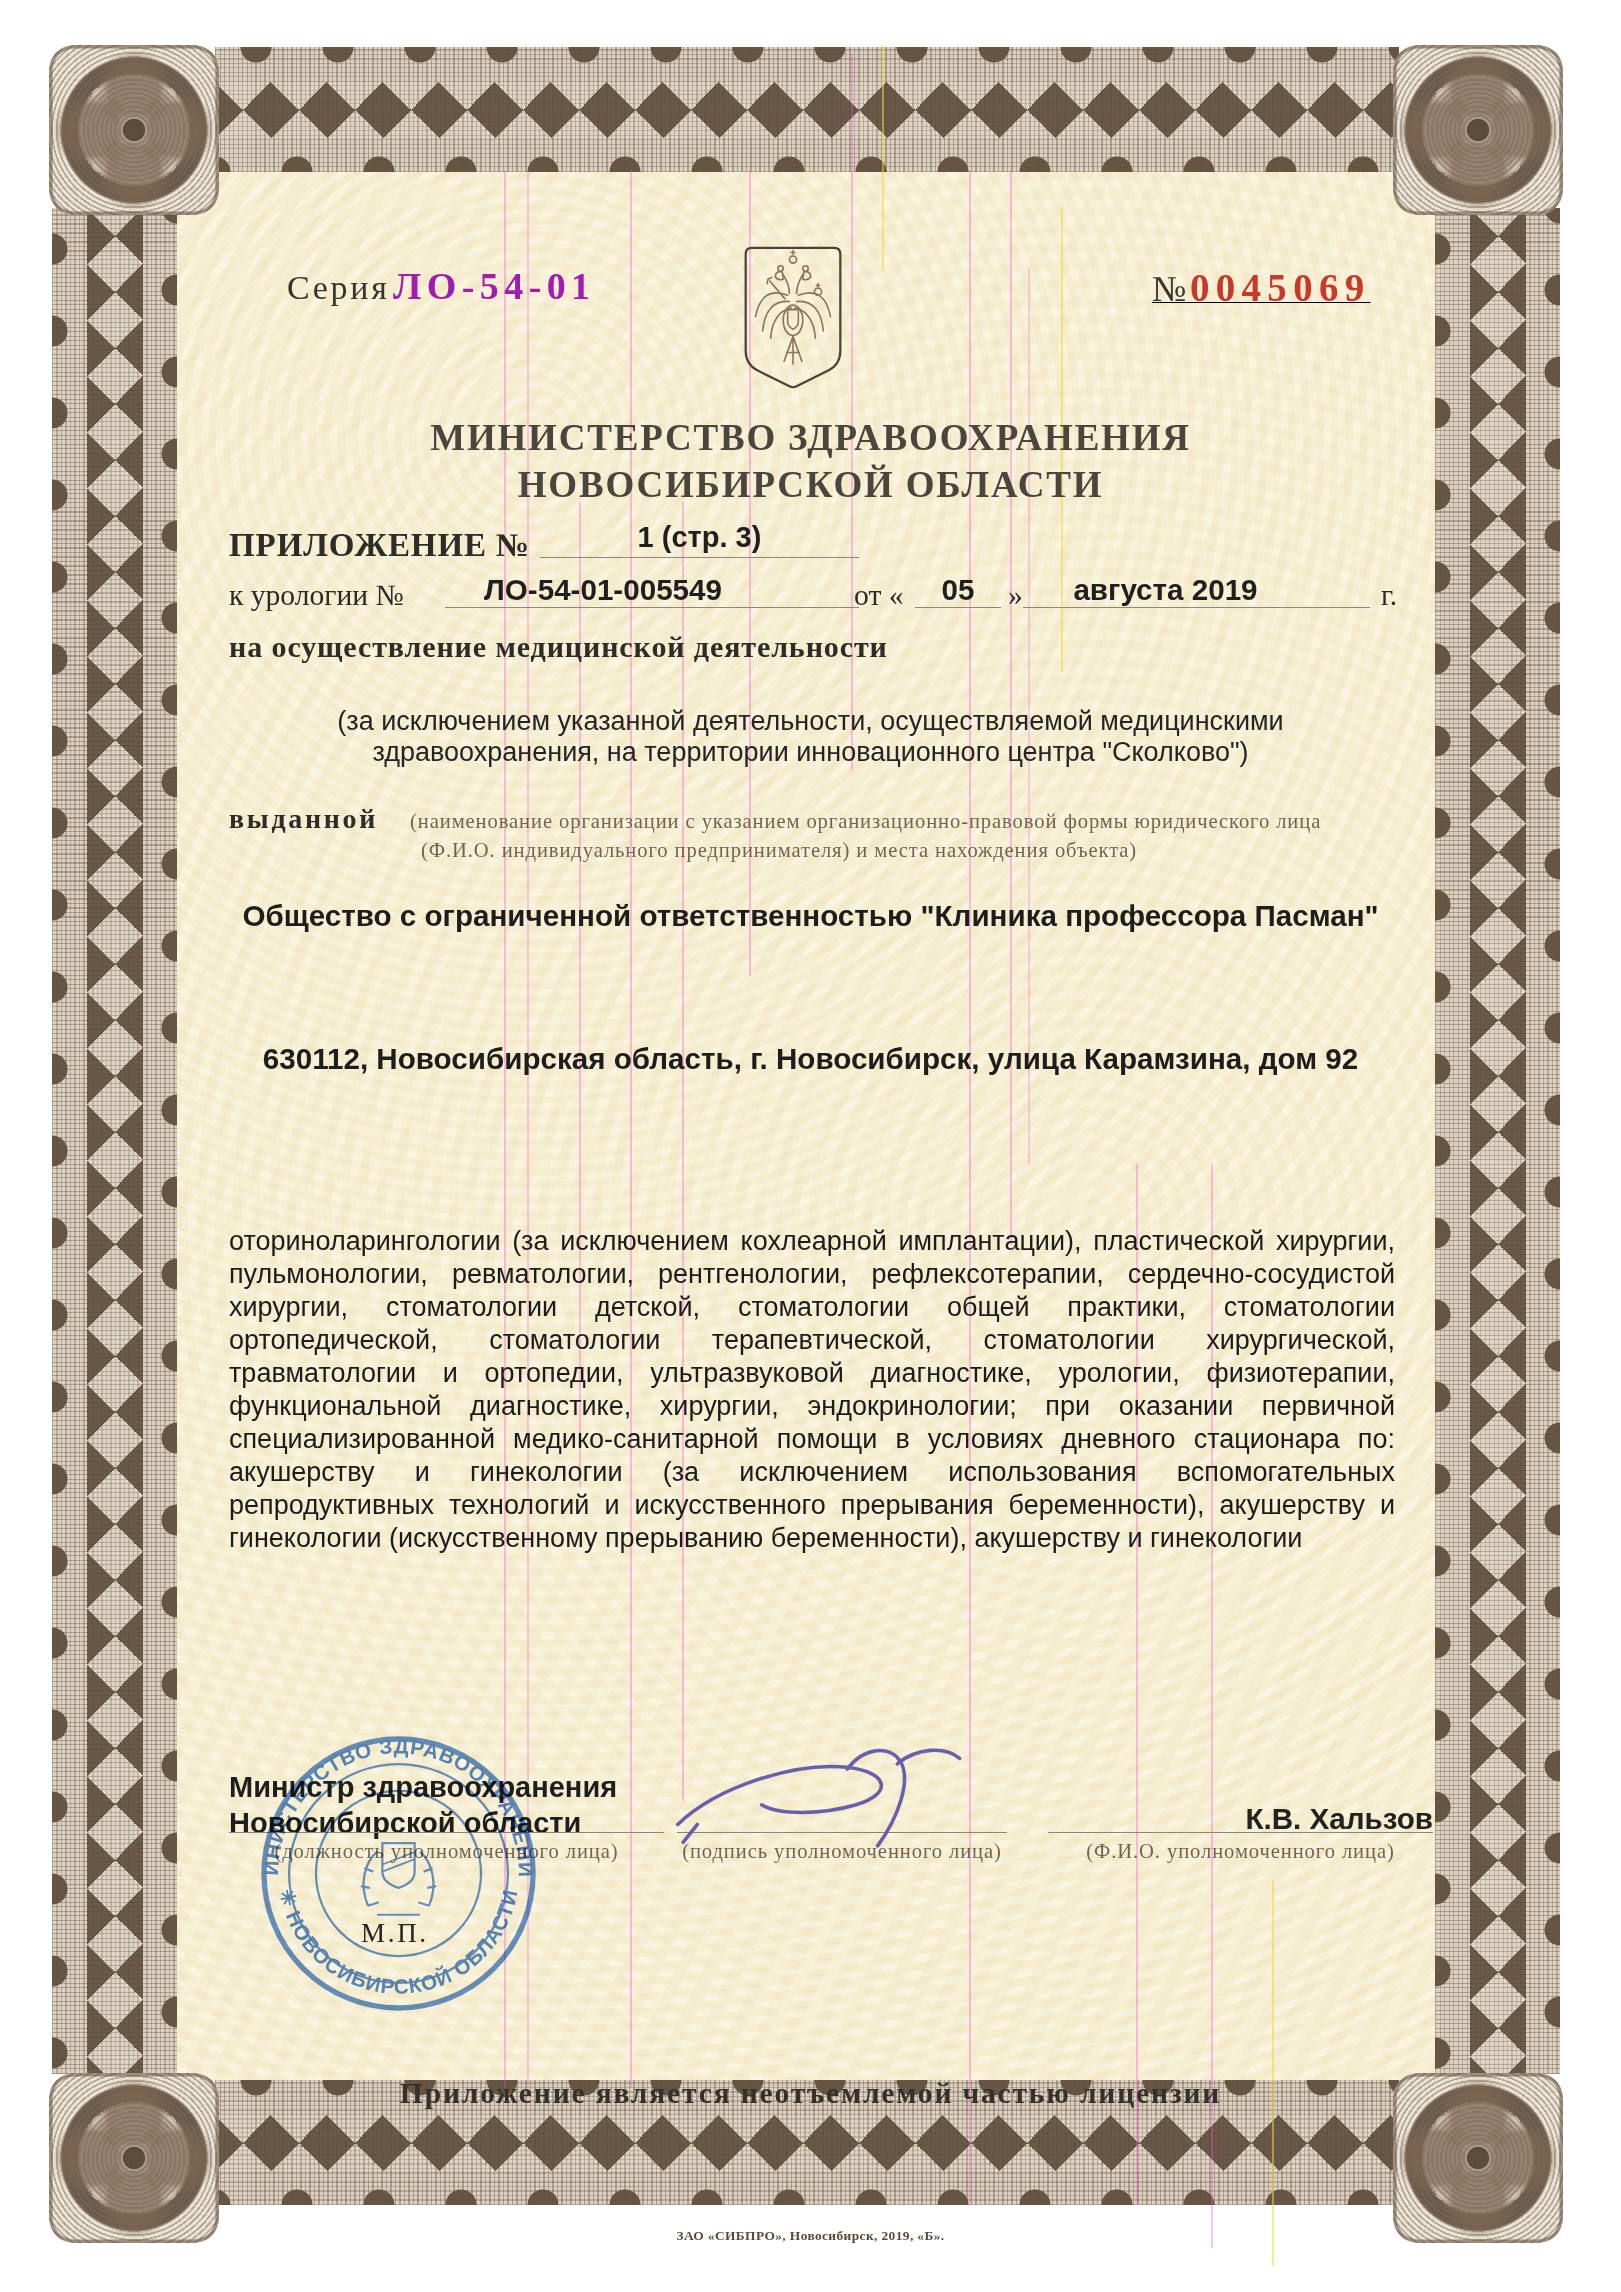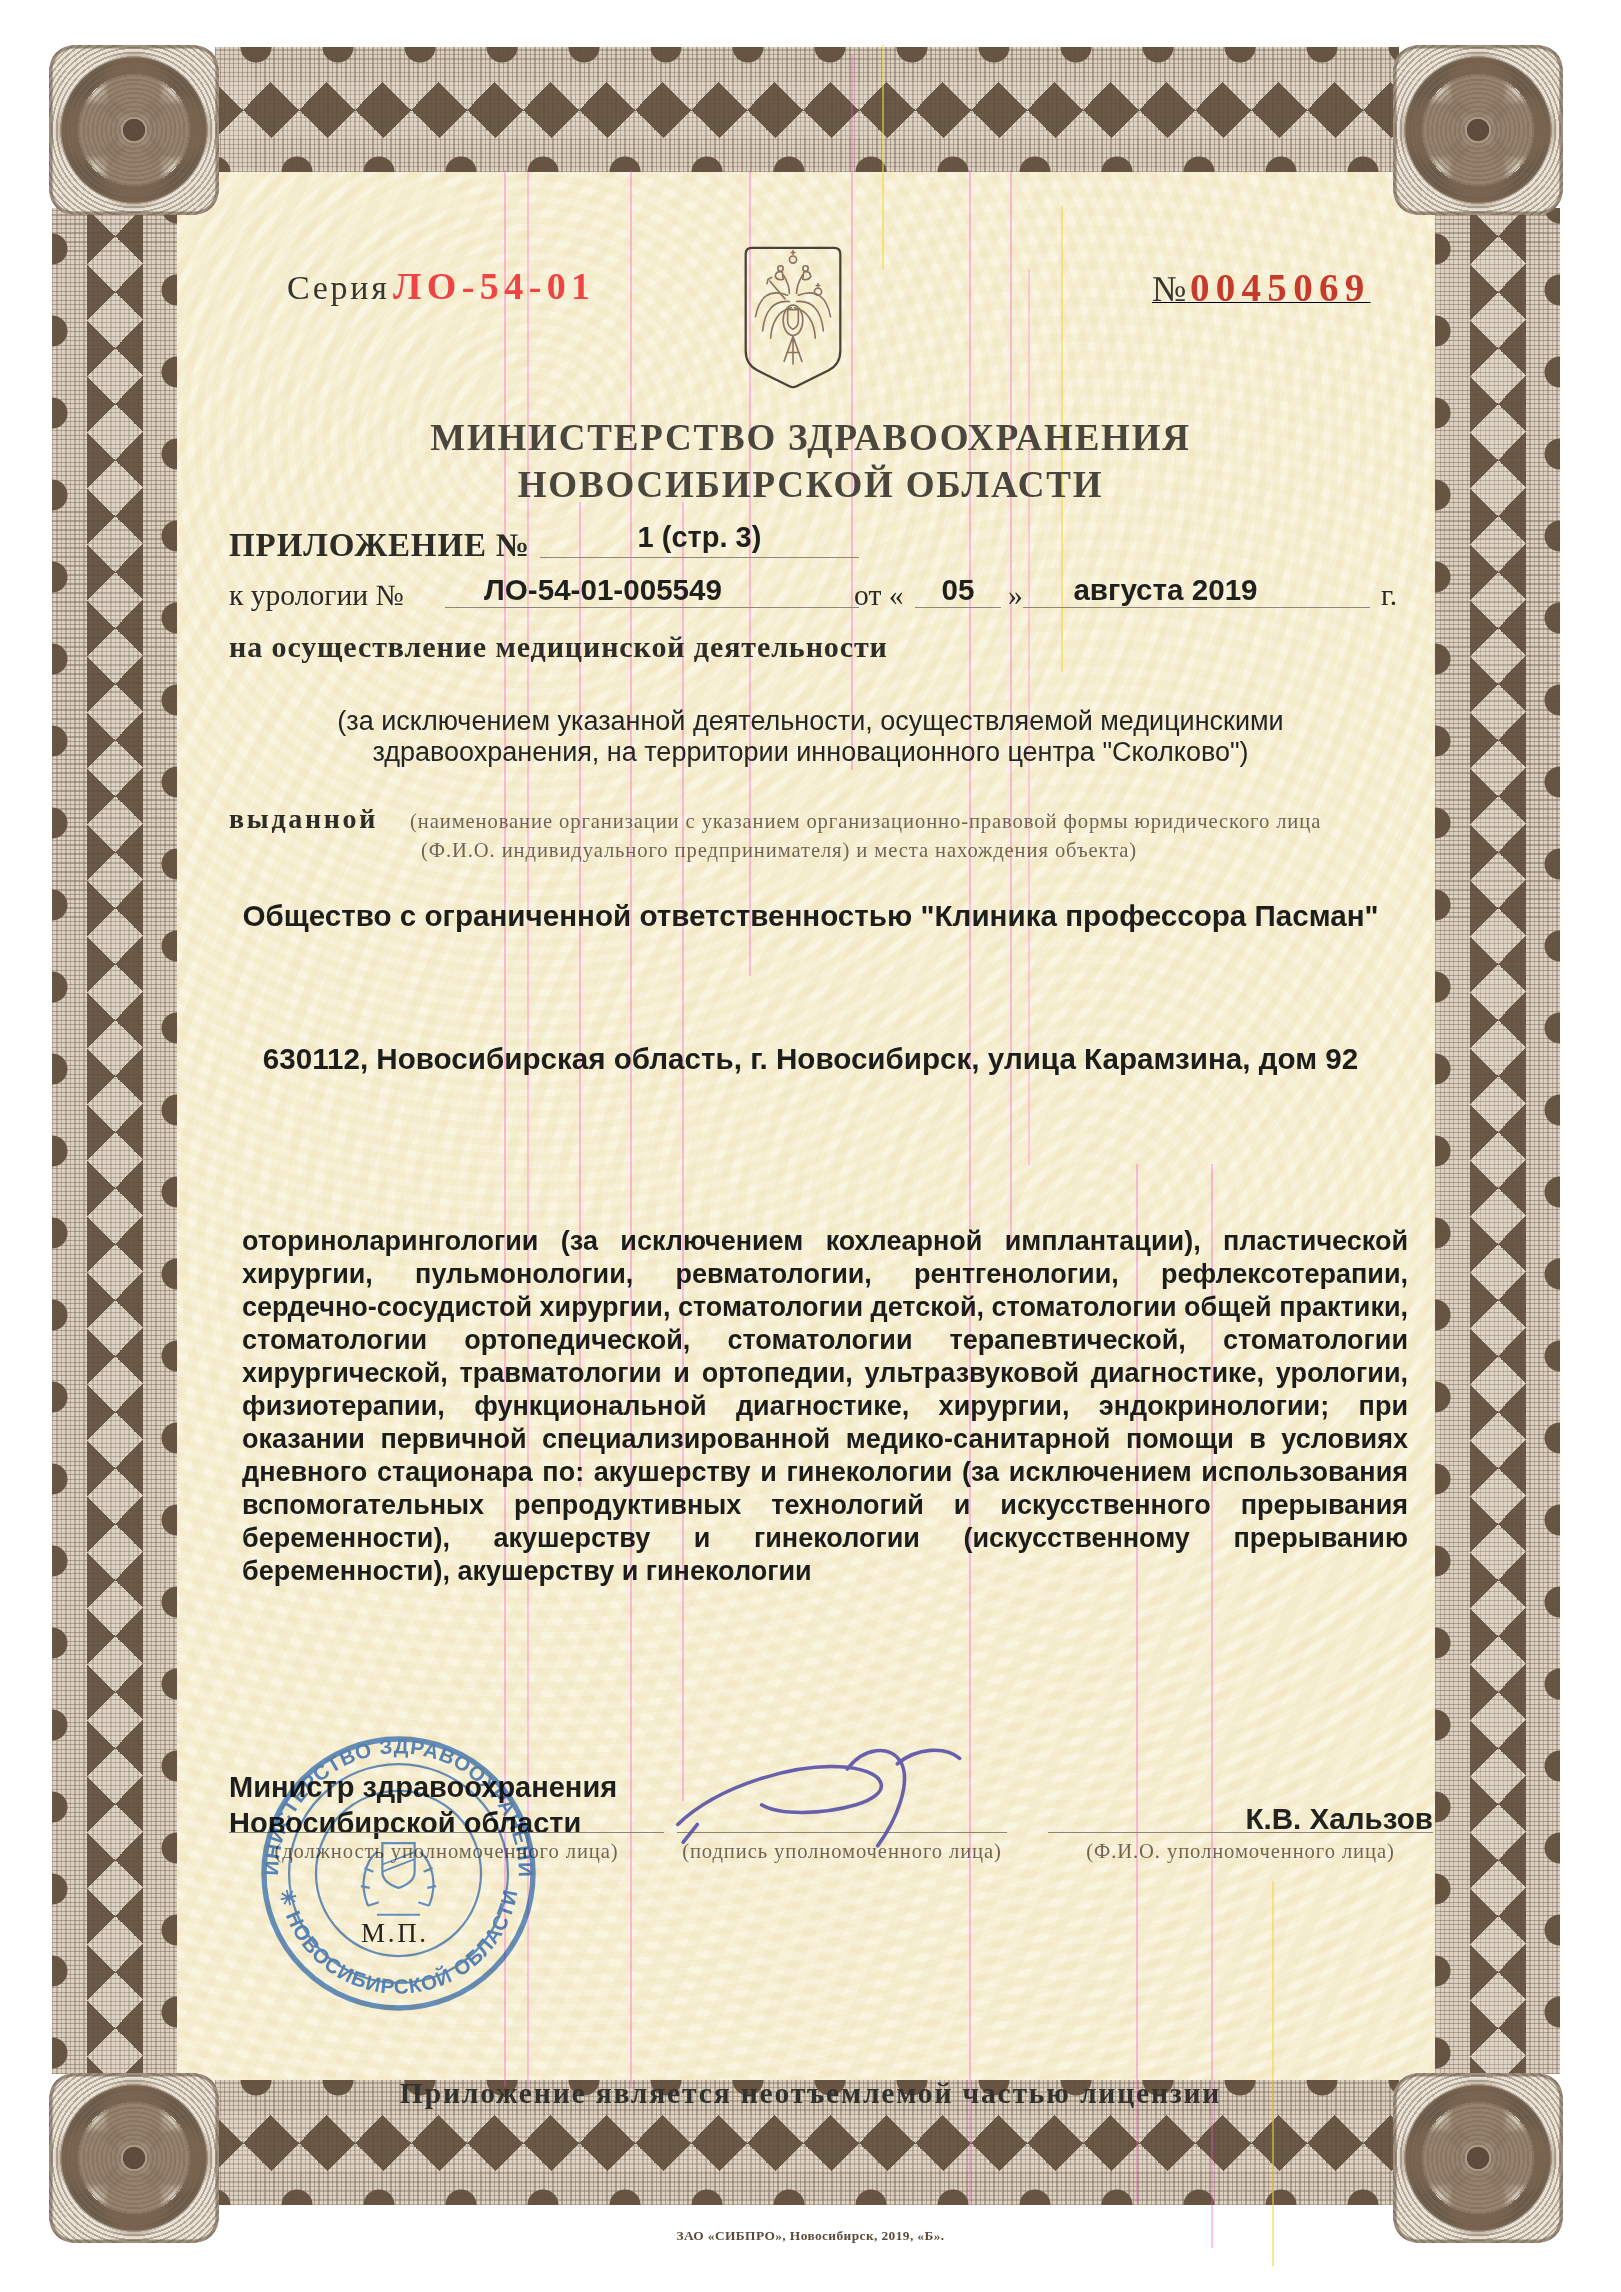--- a/index.html
+++ b/index.html
@@ -56,41 +56,41 @@
   .fiber{position:absolute;width:1.8px;z-index:3;}
   .fiber.m{background:rgba(255,70,215,.33);}
   .fiber.y{background:rgba(238,215,60,.55);}
 
   
   .abs{position:absolute;z-index:4;}
   .ctr{left:175px;right:175px;text-align:center;}
   .serif{font-family:"Liberation Serif", serif;}
 
   .serial-label{font-size:34px;color:#37352f;letter-spacing:2.7px;}
-  .serial-value{font-size:38px;font-weight:700;color:#ef4444;letter-spacing:5.4px;}
+  .serial-value{font-size:38px;font-weight:700;color:#a21caf;letter-spacing:5.4px;}
   .num-label{font-size:36px;color:#37352f;}
   .num-value{font-size:39px;font-weight:700;color:#c53a2b;letter-spacing:6.3px;}
 
   .title{font-size:37px;font-weight:700;color:#4a463e;letter-spacing:1.8px;line-height:47px;}
 
   .annex-label{font-size:33px;font-weight:700;color:#2e2c27;letter-spacing:0.9px;}
   .seg{border-bottom:1.8px solid #8f887a;text-align:center;}
   .seg-val{font-family:"Liberation Sans",sans-serif;font-weight:700;font-size:29px;color:#1f1f1e;}
   .lic-serif{font-size:29.6px;color:#2c2a26;}
   .lic-sans{font-family:"Liberation Sans",sans-serif;font-weight:700;font-size:29.6px;color:#1f1f1e;}
 
   .activity{font-size:30px;font-weight:700;color:#2e2c27;letter-spacing:0.9px;}
   .exception{font-family:"Liberation Sans",sans-serif;font-size:27px;line-height:31px;color:#242424;}
   .issued-label{font-size:28px;font-weight:700;color:#2e2c27;letter-spacing:2.7px;}
   .small-cap{font-size:20.6px;color:#5e5142;letter-spacing:0.9px;opacity:.88;}
 
   .org{font-family:"Liberation Sans",sans-serif;font-weight:700;font-size:29.6px;color:#1d1d1c;}
   .nom-head{font-size:33px;font-weight:700;color:#3c3a34;letter-spacing:0.9px;}
-  .nom-body{font-family:"Liberation Sans",sans-serif;font-weight:700;font-size:27px;line-height:33px;
-            color:#1c1c1b;text-align:justify;margin-left:13px;}
+  .nom-body{font-family:"Liberation Sans",sans-serif;font-weight:400;font-size:27px;line-height:33px;
+            color:#1c1c1b;text-align:justify;}
 
   .minister{font-family:"Liberation Sans",sans-serif;font-weight:700;font-size:29px;color:#1e1e1d;}
   .uline{position:absolute;border-top:1.8px solid #8b8478;height:0;z-index:4;}
   .sig-name{font-family:"Liberation Sans",sans-serif;font-weight:700;font-size:29.6px;color:#22221f;text-align:right;}
   .mp{font-size:27px;color:#25241f;letter-spacing:2.7px;z-index:6;}
 
   .foot-note{font-size:29.6px;font-weight:700;color:#33312c;letter-spacing:1.8px;}
   .imprint{font-size:13.4px;font-weight:700;color:#5b4a39;letter-spacing:0.4px;text-align:center;}
 
   .stamp{position:absolute;left:255px;top:1730px;z-index:5;mix-blend-mode:multiply;opacity:.92;}

